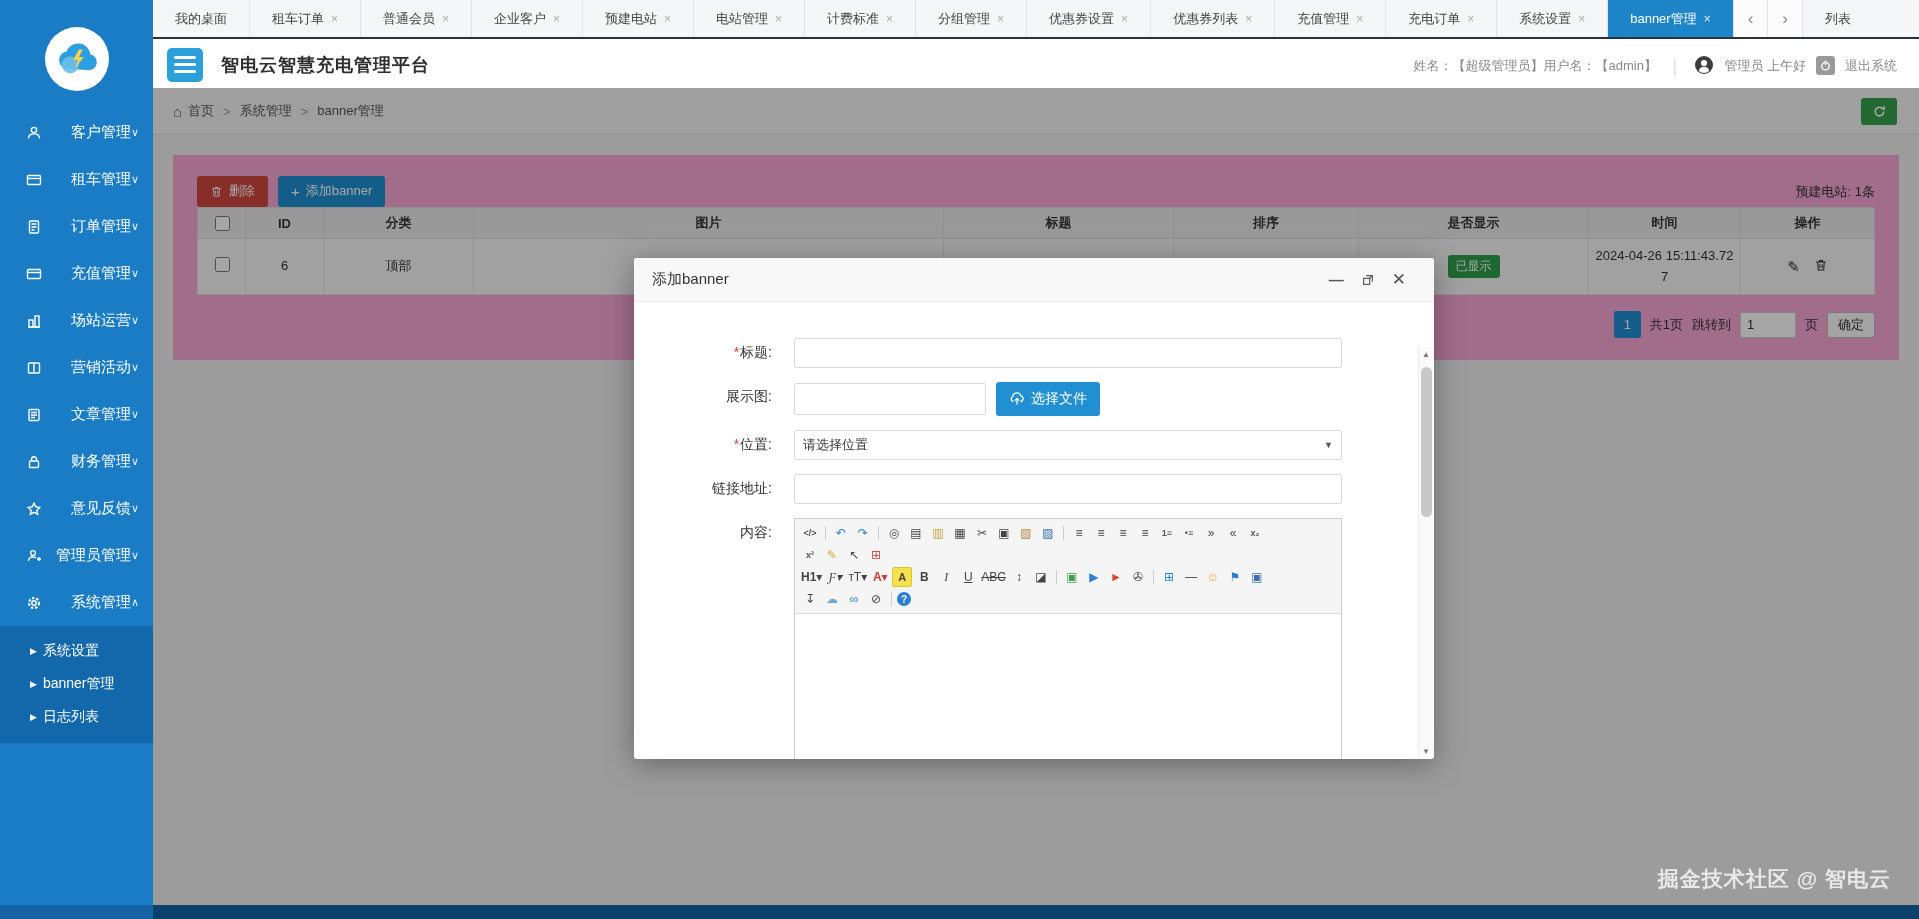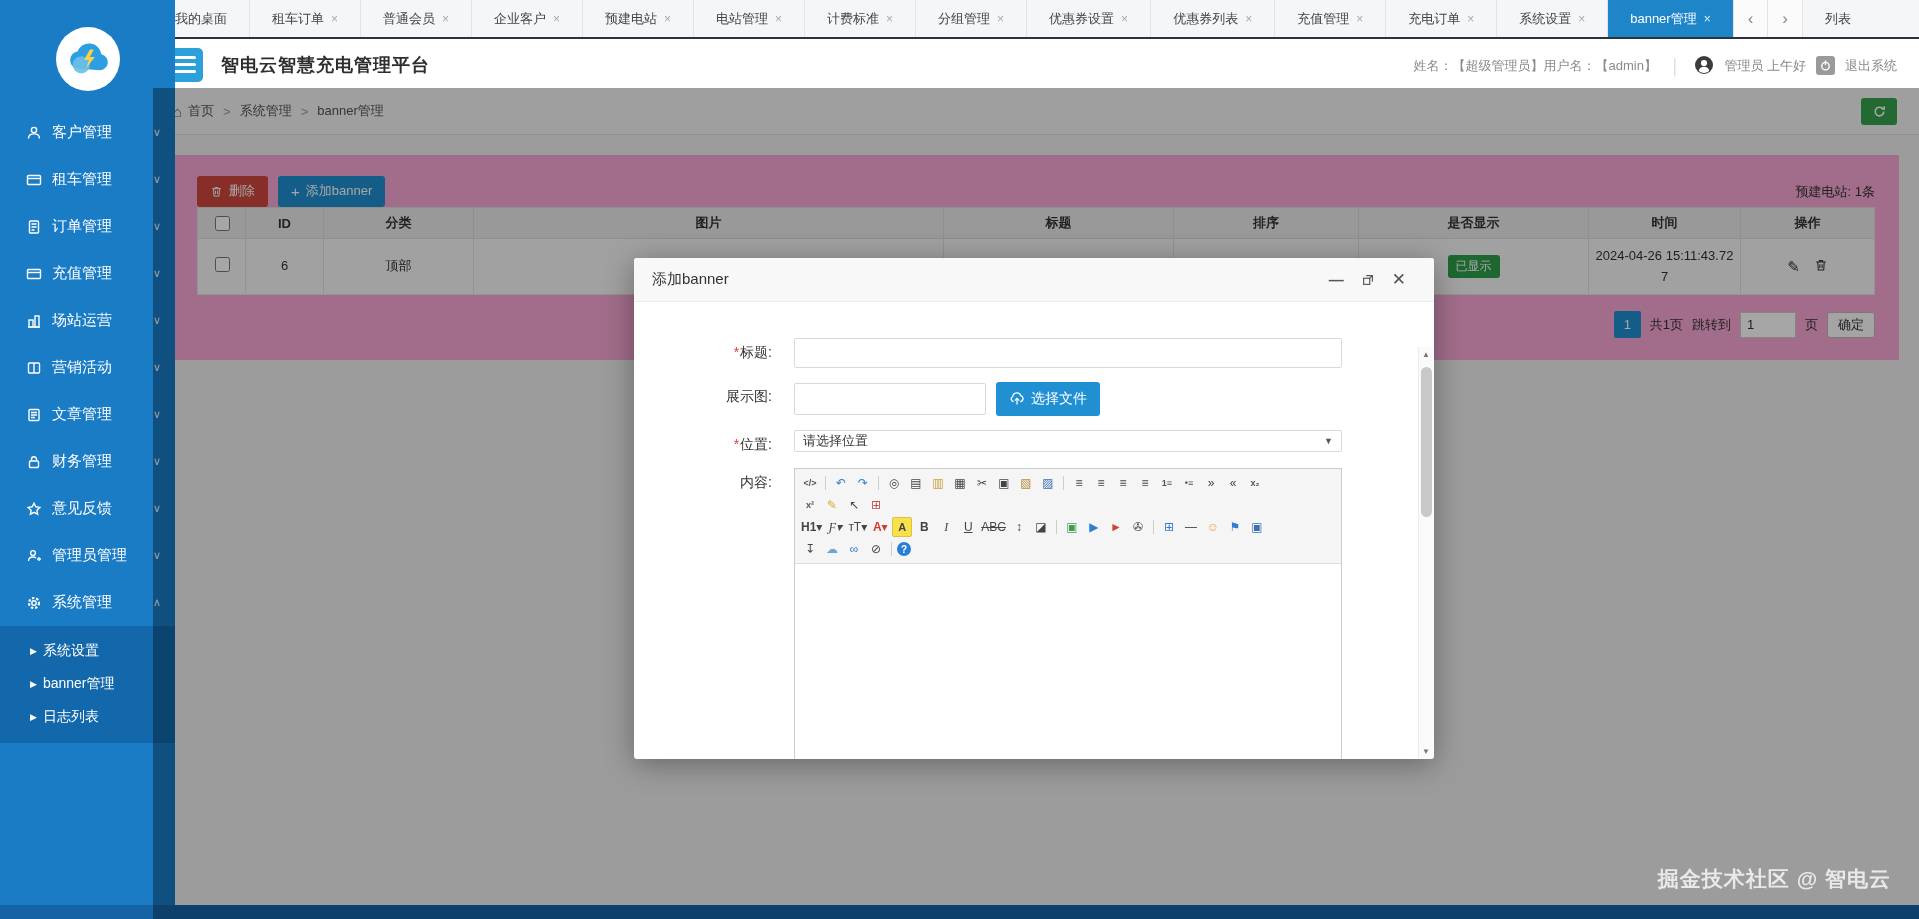--- a/index.html
+++ b/index.html
@@ -1,20 +1,20 @@
 <!DOCTYPE html>
 <html style="--c-sidebar: #1a7cc5; --c-subnav: #1268ab; --c-activetab: #1f85c9; --c-accent: #2090d3; --c-danger: #d0473f; --c-success: #35a14e; --c-badge: #2f9e4c;"><head>
 <meta charset="utf-8">
 <style>
   html,body{margin:0;padding:0;width:1919px;height:919px;overflow:hidden;
     font-family:"Liberation Sans","DejaVu Sans",sans-serif;background:#fff;position:relative;}
   *{box-sizing:border-box;}
 
   
-  .sidebar{position:absolute;left:0;top:0;bottom:14px;width:175px;background:var(--c-sidebar,#1a7cc5);z-index:20;}
+  .sidebar{position:absolute;left:0;top:0;bottom:14px;width:153px;background:var(--c-sidebar,#1a7cc5);z-index:20;text-align:right;}
   .logo-wrap{width:64px;height:64px;border-radius:50%;background:#fff;margin:27px auto 18px auto;display:flex;align-items:center;justify-content:center;}
   .side-menu{margin-top:4px;}
   .side-item{display:flex;align-items:center;height:47px;padding:0 12px 0 26px;color:#fff;font-size:15px;cursor:pointer;}
   .side-item .s-ico{width:17px;height:17px;margin-right:9px;display:flex;align-items:center;}
   .side-item .s-lbl{flex:1;white-space:nowrap;}
   .side-item .s-chev{font-size:11px;color:#e8f2fb;margin-right:2px;}
   .side-sub{background:var(--c-subnav,#1268ab);padding:8px 0 10px 0;}
   .side-sub-item{display:flex;align-items:center;height:33px;padding-left:30px;color:#fff;font-size:14px;cursor:pointer;}
   .side-sub-item .tri{font-size:9px;margin-right:6px;}
   .bottom-strip{position:absolute;left:0;right:0;bottom:0;height:14px;background:#1563a5;z-index:4;}
@@ -73,21 +73,21 @@
   .modal-ctrls{margin-left:auto;display:flex;align-items:center;gap:17px;margin-right:10px;}
   .mc{color:#555;font-size:15px;cursor:pointer;line-height:1;display:flex;align-items:center;}
   .modal-body{position:relative;padding:36px 30px 0 10px;height:457px;}
   .frm-row{display:flex;align-items:flex-start;margin-bottom:14px;}
   .frm-lbl{width:128px;text-align:right;font-size:14px;color:#333;padding-top:6px;flex:none;}
   .req{color:#e23c3c;margin-right:1px;}
   .frm-ctl{margin-left:22px;width:548px;}
   .txt-input{width:548px;height:30px;border:1px solid #d9d9d9;border-radius:2px;font-size:13px;padding:0 8px;color:#333;}
   .short-input{width:192px;height:32px;border:1px solid #d9d9d9;border-radius:2px;font-size:13px;padding:0 8px;color:#333;vertical-align:middle;}
   .file-btn{display:inline-flex;align-items:center;gap:6px;height:34px;padding:0 13px;background:var(--c-accent,#1b8fd3);color:#fff;font-size:14px;border-radius:3px;cursor:pointer;vertical-align:middle;margin-left:10px;}
-  .sel{width:548px;height:22px;border:1px solid #d9d9d9;border-radius:2px;display:flex;align-items:center;padding:0 8px;font-size:13px;color:#333;cursor:pointer;position:relative;}
+  .sel{width:548px;height:30px;border:1px solid #d9d9d9;border-radius:2px;display:flex;align-items:center;padding:0 8px;font-size:13px;color:#333;cursor:pointer;position:relative;}
   .sel .caret{position:absolute;right:8px;font-size:9px;color:#555;}
 
   .editor{width:548px;border:1px solid #ccc;}
   .tb{background:#f5f5f5;border-bottom:1px solid #ddd;padding:3px 4px;}
   .tb-row{display:flex;align-items:center;flex-wrap:nowrap;padding:1px 0;}
   .tb-btn{min-width:20px;height:20px;display:inline-flex;align-items:center;justify-content:center;font-size:12px;color:#444;margin:0 1px;cursor:pointer;border-radius:2px;padding:0 1px;}
   .tb-sep{width:1px;height:14px;background:#ccc;margin:0 4px;}
   .tb-b{font-weight:bold;} .tb-i{font-style:italic;font-family:"Liberation Serif",serif;}
   .tb-u{text-decoration:underline;} .tb-st{text-decoration:line-through;font-size:12px;letter-spacing:0;}
   .tb-sm{font-size:9px;font-weight:bold;color:#555;}
@@ -454,20 +454,24 @@
     <div class="frm-row">
       <div class="frm-lbl"><span class="req">*</span><span>位置</span>:</div>
       <div class="frm-ctl">
         <div class="sel">
           <span>请选择位置</span>
           <span class="caret">▼</span>
         </div>
       </div>
     </div>
 
+    <div class="frm-row">
+      <div class="frm-lbl"><span>链接地址</span>:</div>
+      <div class="frm-ctl"><input class="txt-input" style=""></div>
+    </div>
 
     <div class="frm-row">
       <div class="frm-lbl"><span>内容</span>:</div>
       <div class="frm-ctl">
         <div class="editor">
           <div class="tb" id="editor-toolbar">
               <div class="tb-row">
                 <span class="tb-btn tb-sm">&lt;/&gt;</span>
                 <span class="tb-sep"></span>
                 <span class="tb-btn" style="color: rgb(42, 127, 212);">↶</span>

